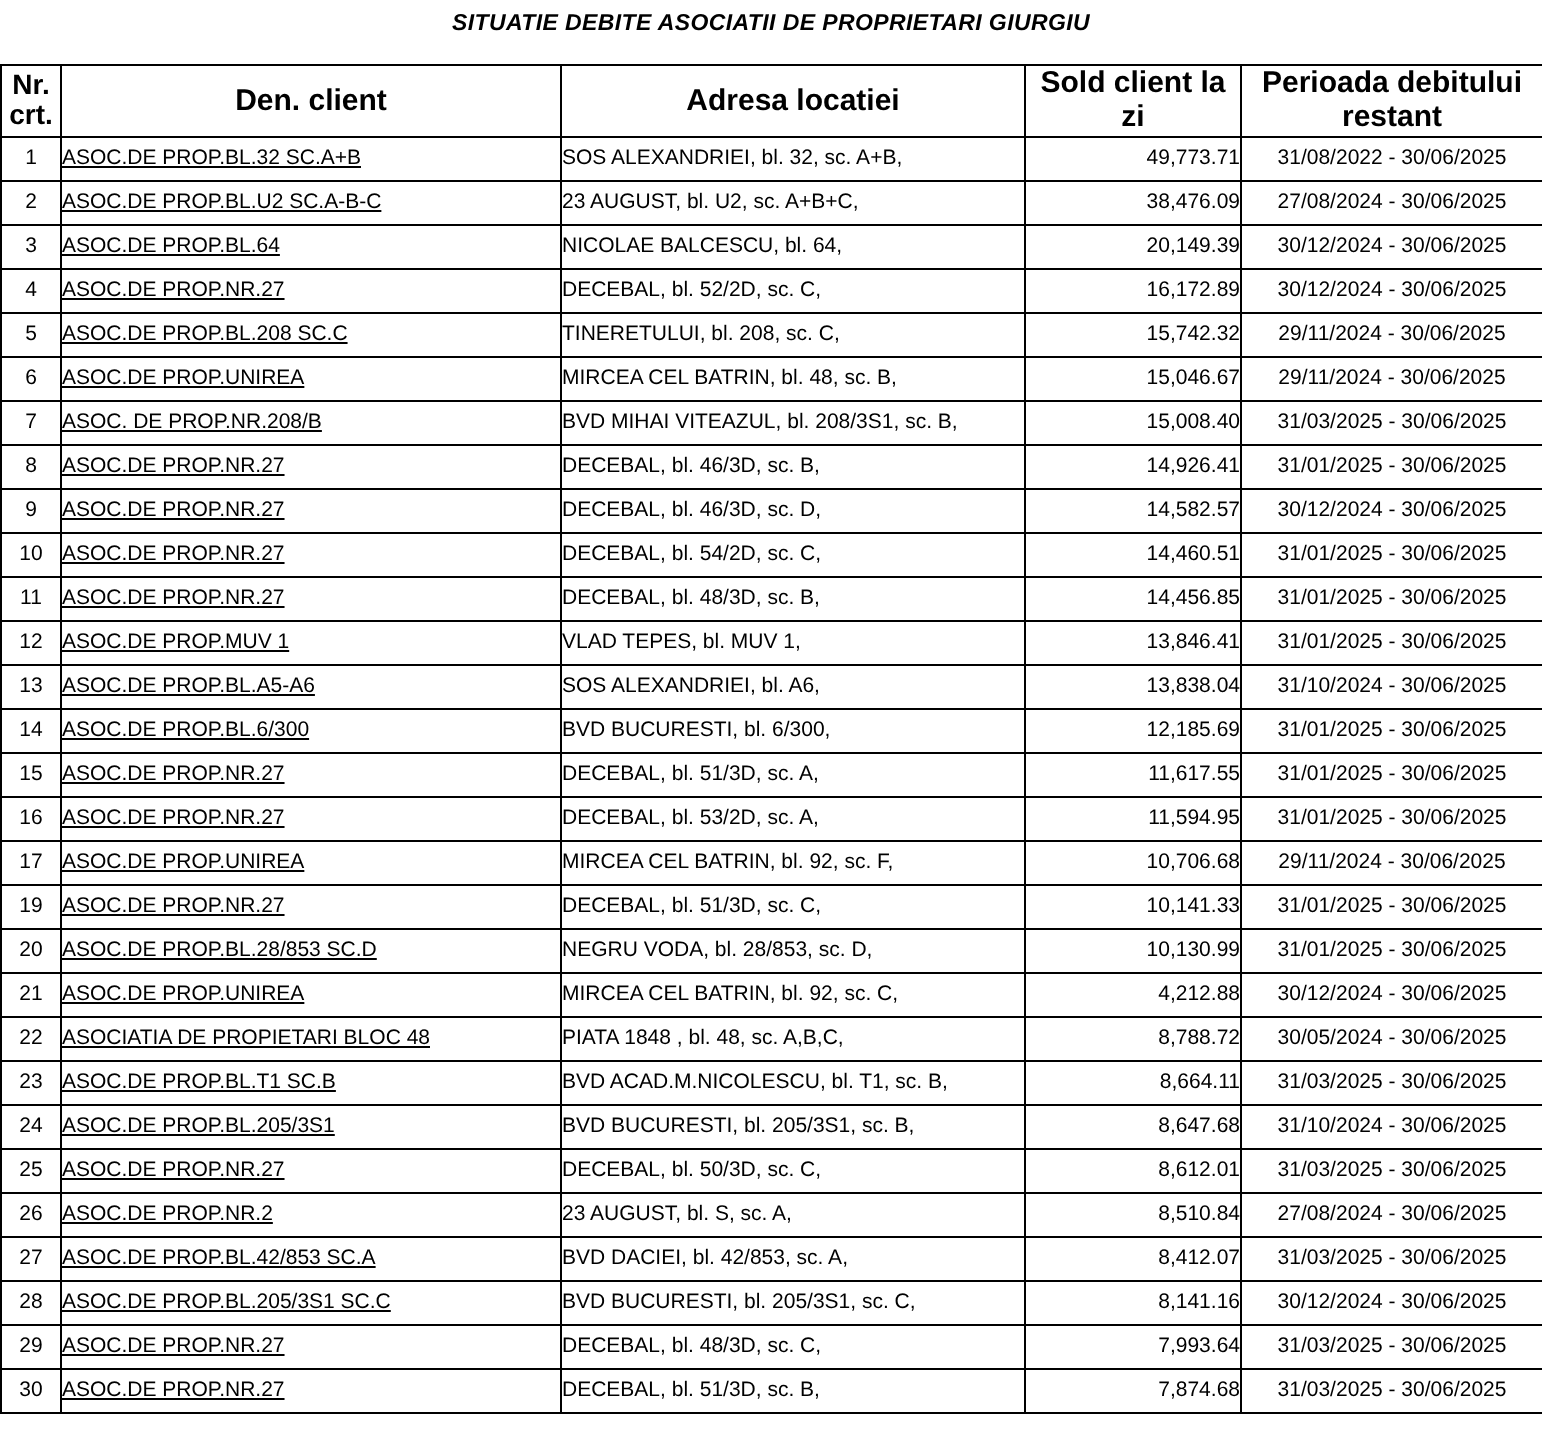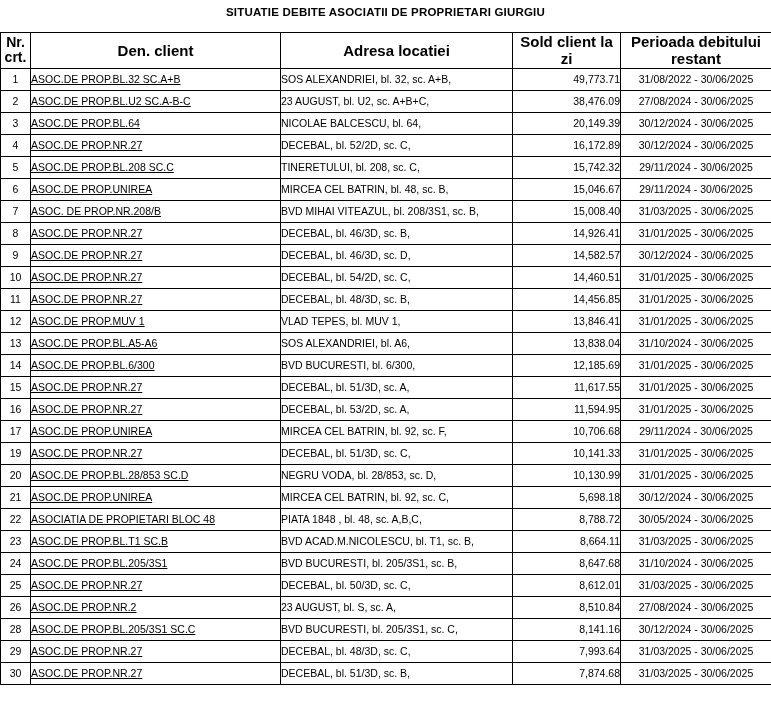--- a/index.html
+++ b/index.html
@@ -17,20 +17,21 @@
   .page {
     width: 771px;
     height: 726px;
     position: relative;
     box-sizing: border-box;
   }
   .doc-title {
     text-align: center;
     font-size: 11.5px;
     font-weight: bold;
+    font-style: italic;
     letter-spacing: 0.2px;
     padding-top: 6px;
     padding-bottom: 6px;
     margin: 0 0 8px 0;
   }
   table.debt-table {
     border-collapse: collapse;
     table-layout: fixed;
     width: 771px;
     font-size: 10.5px;
@@ -246,21 +247,21 @@
           <td class="nr">20</td>
           <td class="client">ASOC.DE PROP.BL.28/853 SC.D</td>
           <td class="adresa">NEGRU VODA,  bl. 28/853,  sc. D,</td>
           <td class="sold">10,130.99</td>
           <td class="perioada">31/01/2025 - 30/06/2025</td>
         </tr>
         <tr>
           <td class="nr">21</td>
           <td class="client">ASOC.DE PROP.UNIREA</td>
           <td class="adresa">MIRCEA CEL BATRIN,  bl. 92,  sc. C,</td>
-          <td class="sold">5,698.18</td>
+          <td class="sold">4,212.88</td>
           <td class="perioada">30/12/2024 - 30/06/2025</td>
         </tr>
         <tr>
           <td class="nr">22</td>
           <td class="client">ASOCIATIA DE PROPIETARI BLOC 48</td>
           <td class="adresa">PIATA 1848 ,  bl. 48,  sc. A,B,C,</td>
           <td class="sold">8,788.72</td>
           <td class="perioada">30/05/2024 - 30/06/2025</td>
         </tr>
         <tr>
@@ -285,20 +286,27 @@
           <td class="perioada">31/03/2025 - 30/06/2025</td>
         </tr>
         <tr>
           <td class="nr">26</td>
           <td class="client">ASOC.DE PROP.NR.2</td>
           <td class="adresa">23 AUGUST,  bl. S,  sc. A,</td>
           <td class="sold">8,510.84</td>
           <td class="perioada">27/08/2024 - 30/06/2025</td>
         </tr>
         <tr>
+          <td class="nr">27</td>
+          <td class="client">ASOC.DE PROP.BL.42/853 SC.A</td>
+          <td class="adresa">BVD DACIEI,  bl. 42/853,  sc. A,</td>
+          <td class="sold">8,412.07</td>
+          <td class="perioada">31/03/2025 - 30/06/2025</td>
+        </tr>
+        <tr>
           <td class="nr">28</td>
           <td class="client">ASOC.DE PROP.BL.205/3S1 SC.C</td>
           <td class="adresa">BVD BUCURESTI,  bl. 205/3S1,  sc. C,</td>
           <td class="sold">8,141.16</td>
           <td class="perioada">30/12/2024 - 30/06/2025</td>
         </tr>
         <tr>
           <td class="nr">29</td>
           <td class="client">ASOC.DE PROP.NR.27</td>
           <td class="adresa">DECEBAL,  bl. 48/3D,  sc. C,</td>

